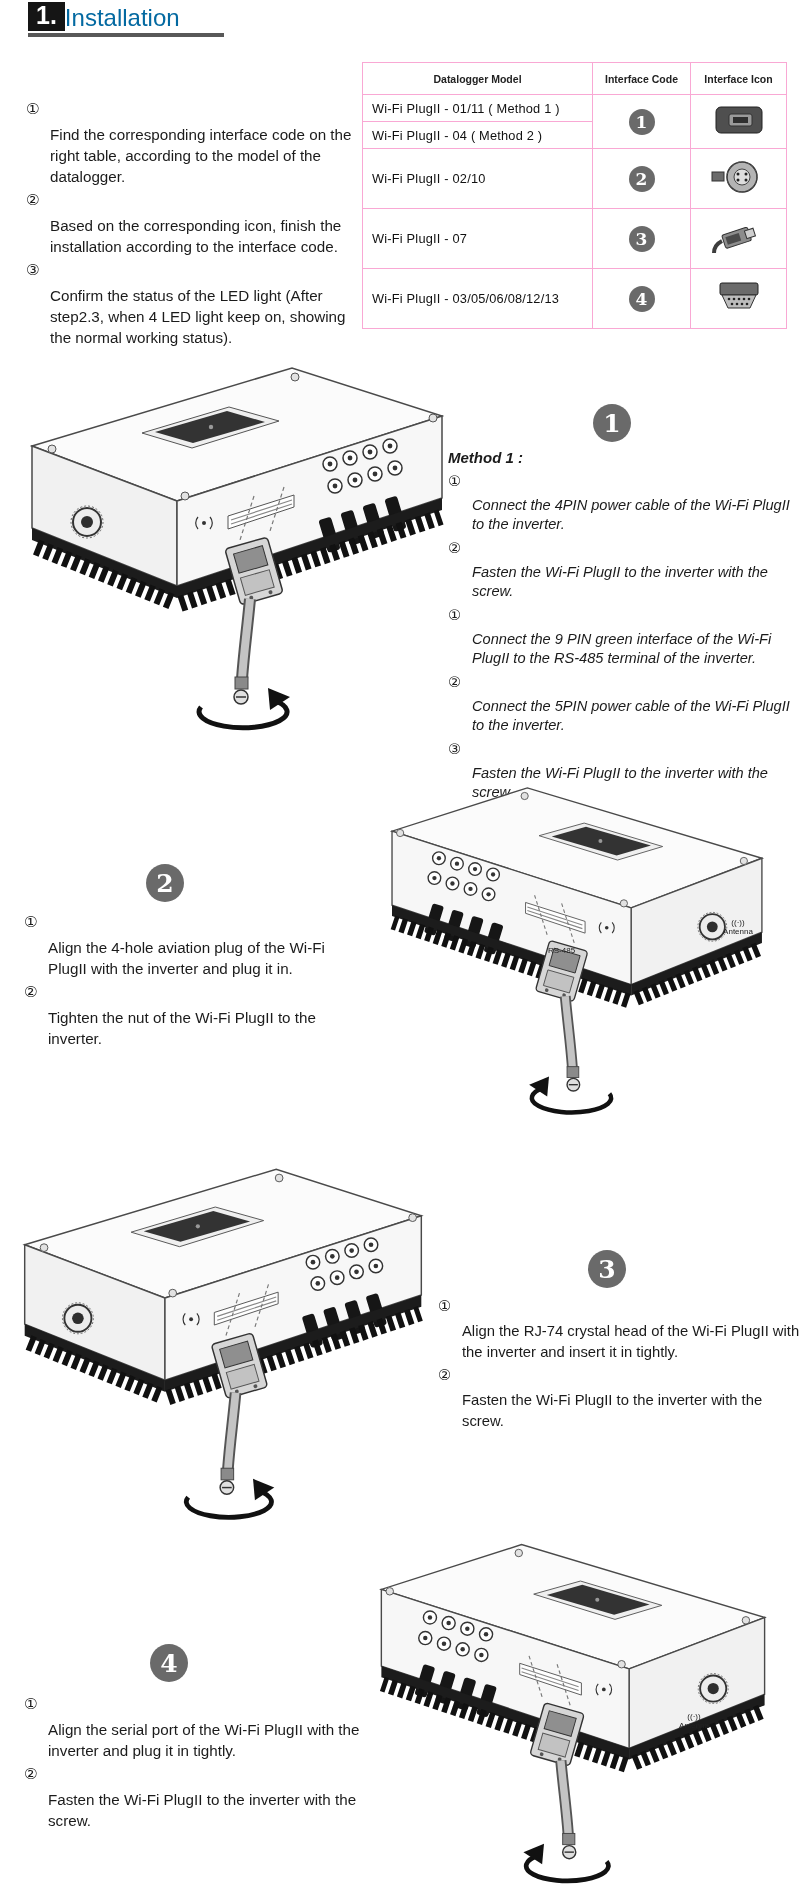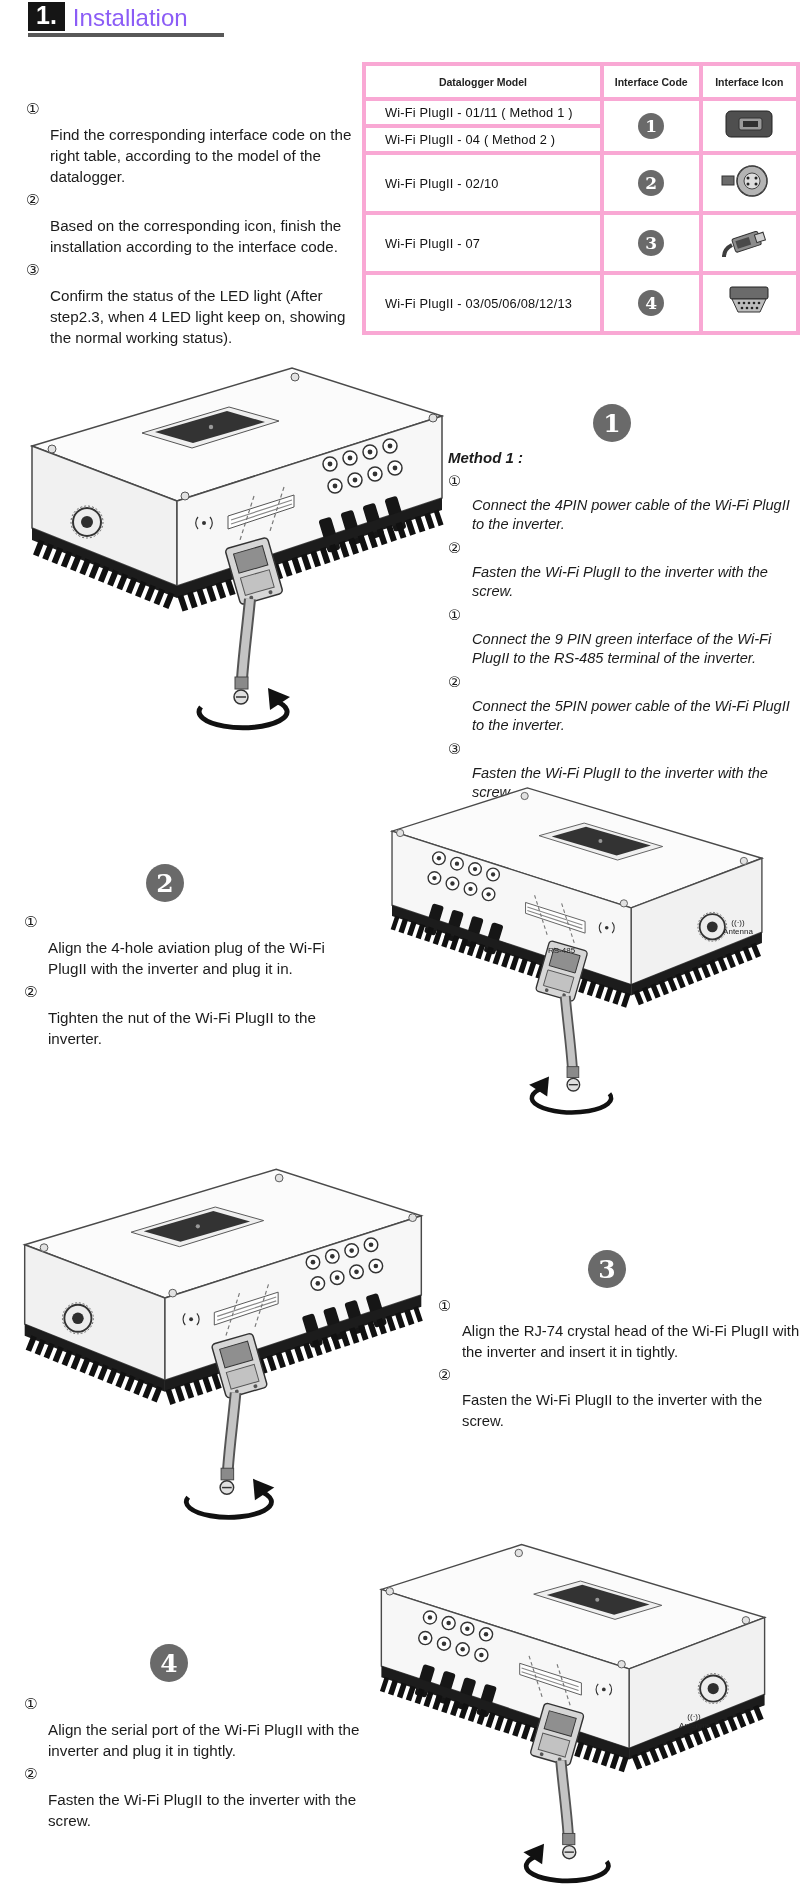--- a/index.html
+++ b/index.html
@@ -3,41 +3,41 @@
 <meta charset="utf-8">
 <style>
   html,body{margin:0;padding:0;background:#fff;}
   .page{position:relative;width:800px;height:1884px;background:#ffffff;overflow:hidden;
         font-family:"Liberation Sans",sans-serif;color:#1b1b1b;}
 
   
   .hdr{position:absolute;left:28px;top:2px;display:flex;align-items:flex-end;}
   .hdr-numbox{background:#151515;color:#fff;font-size:25px;font-weight:bold;
               padding:1px 8px 3px 8px;line-height:1;}
-  .hdr-title{font-size:24px;color:#8b5cf6;margin-left:8px;line-height:1.1;}
+  .hdr-title{font-size:24px;color:#0369a1;line-height:1.1;}
   .hdr-rule{position:absolute;left:28px;top:33px;width:196px;height:4px;background:#585858;}
 
   
   .steps{position:absolute;}
   .step{display:flex;margin-bottom:3px;}
   .sn{flex:0 0 24px;font-family:"DejaVu Sans",sans-serif;}
   .st{flex:1;margin-top:25px;}
   .intro{left:26px;top:99px;width:332px;font-size:15.2px;line-height:21px;}
   .methods{left:448px;top:448px;width:352px;font-size:14.6px;line-height:19.5px;font-style:italic;}
   .m-title{font-weight:bold;font-size:15px;margin-bottom:3px;}
   .mt2{margin-top:16px;}
   .sec2text{left:24px;top:912px;width:338px;font-size:15.2px;line-height:21px;}
   .sec3text{left:438px;top:1296px;width:362px;font-size:14.8px;line-height:20.5px;}
   .sec4text{left:24px;top:1694px;width:352px;font-size:15.2px;line-height:21px;}
 
   
   .tbl{position:absolute;left:362px;top:62px;border-collapse:collapse;}
-  .tbl th,.tbl td{border:4px solid #f9a8d4;background:#fff;}
+  .tbl th,.tbl td{border:1px solid #f9a8d4;background:#fff;}
   .tbl th{font-size:10.5px;font-weight:600;color:#222;height:29px;text-align:center;}
-  .td-model{width:219px;font-size:12.8px;letter-spacing:.2px;padding-left:19px;color:#111;}
+  .td-model{width:219px;font-size:12.8px;letter-spacing:.2px;padding-left:9px;color:#111;}
   .r-sm{height:27px;}
   .r-lg{height:60px;}
   .td-code{width:95px;text-align:center;vertical-align:middle;}
   .td-icon{width:93px;text-align:center;vertical-align:middle;}
 
   
   .badge{display:inline-flex;align-items:center;justify-content:center;
          background:#6a6a6a;color:#fff;border-radius:50%;
          font-family:"DejaVu Serif",serif;font-weight:bold;}
   .badge-sm{width:26px;height:26px;font-size:17px;}

